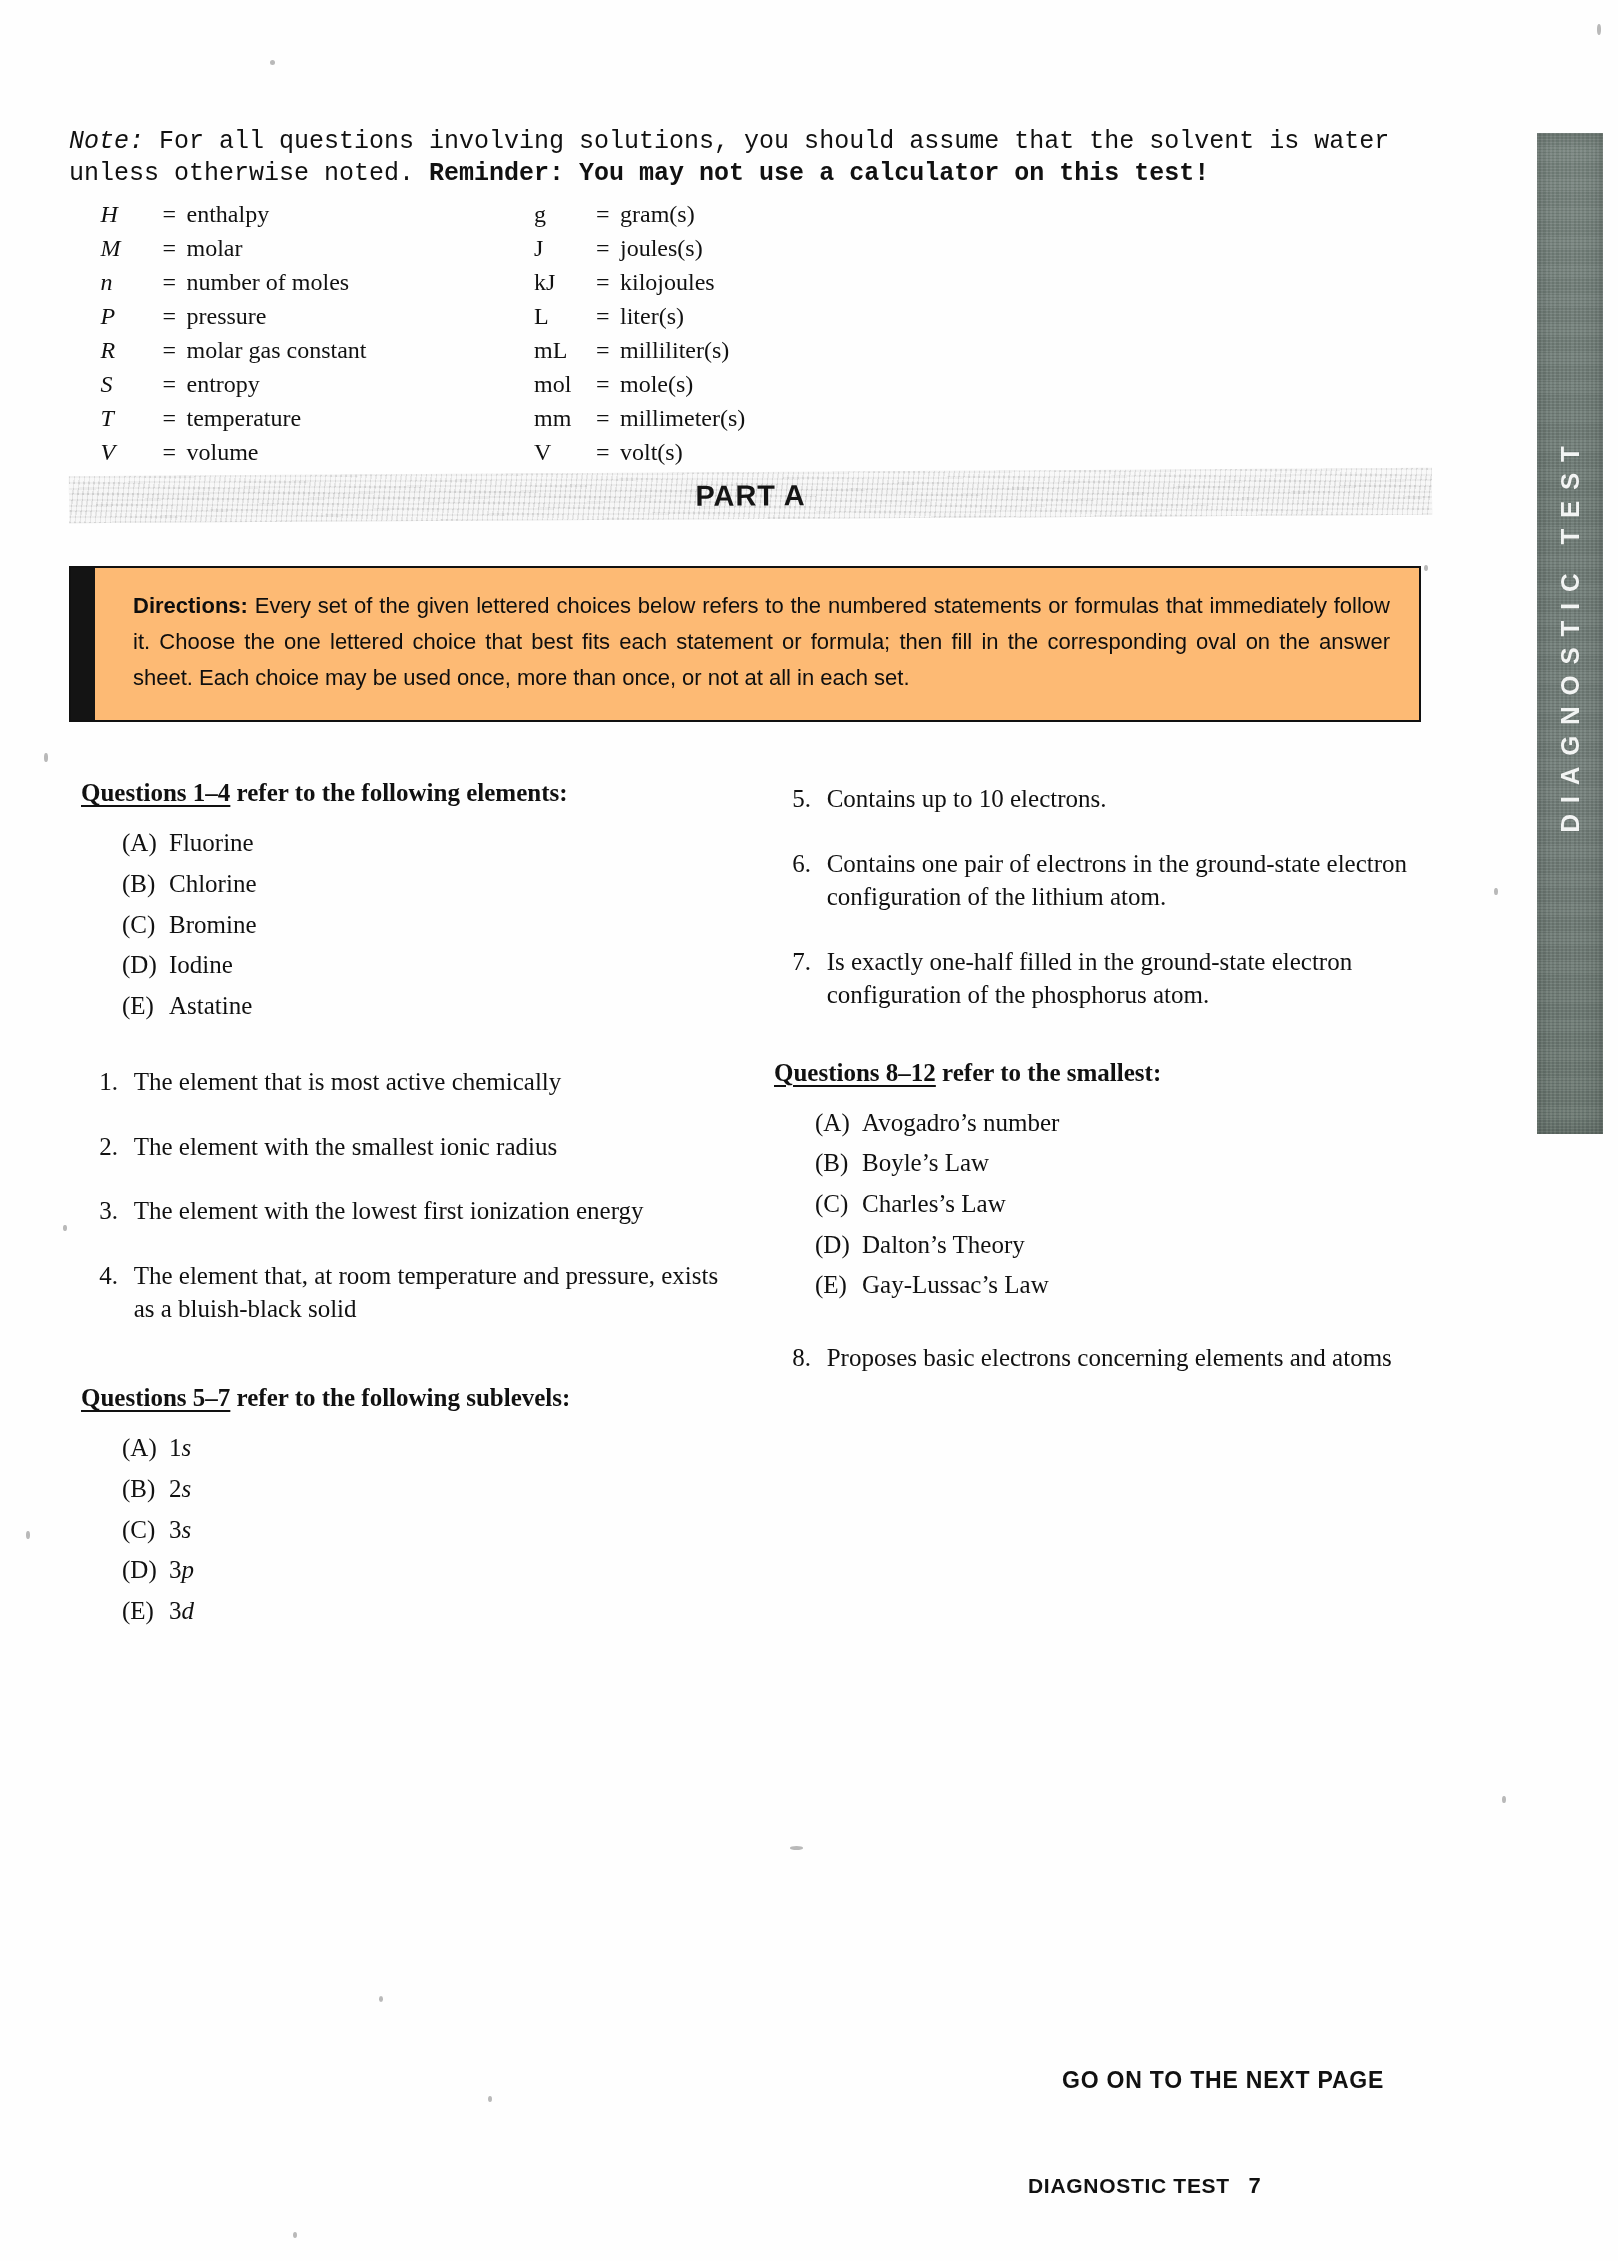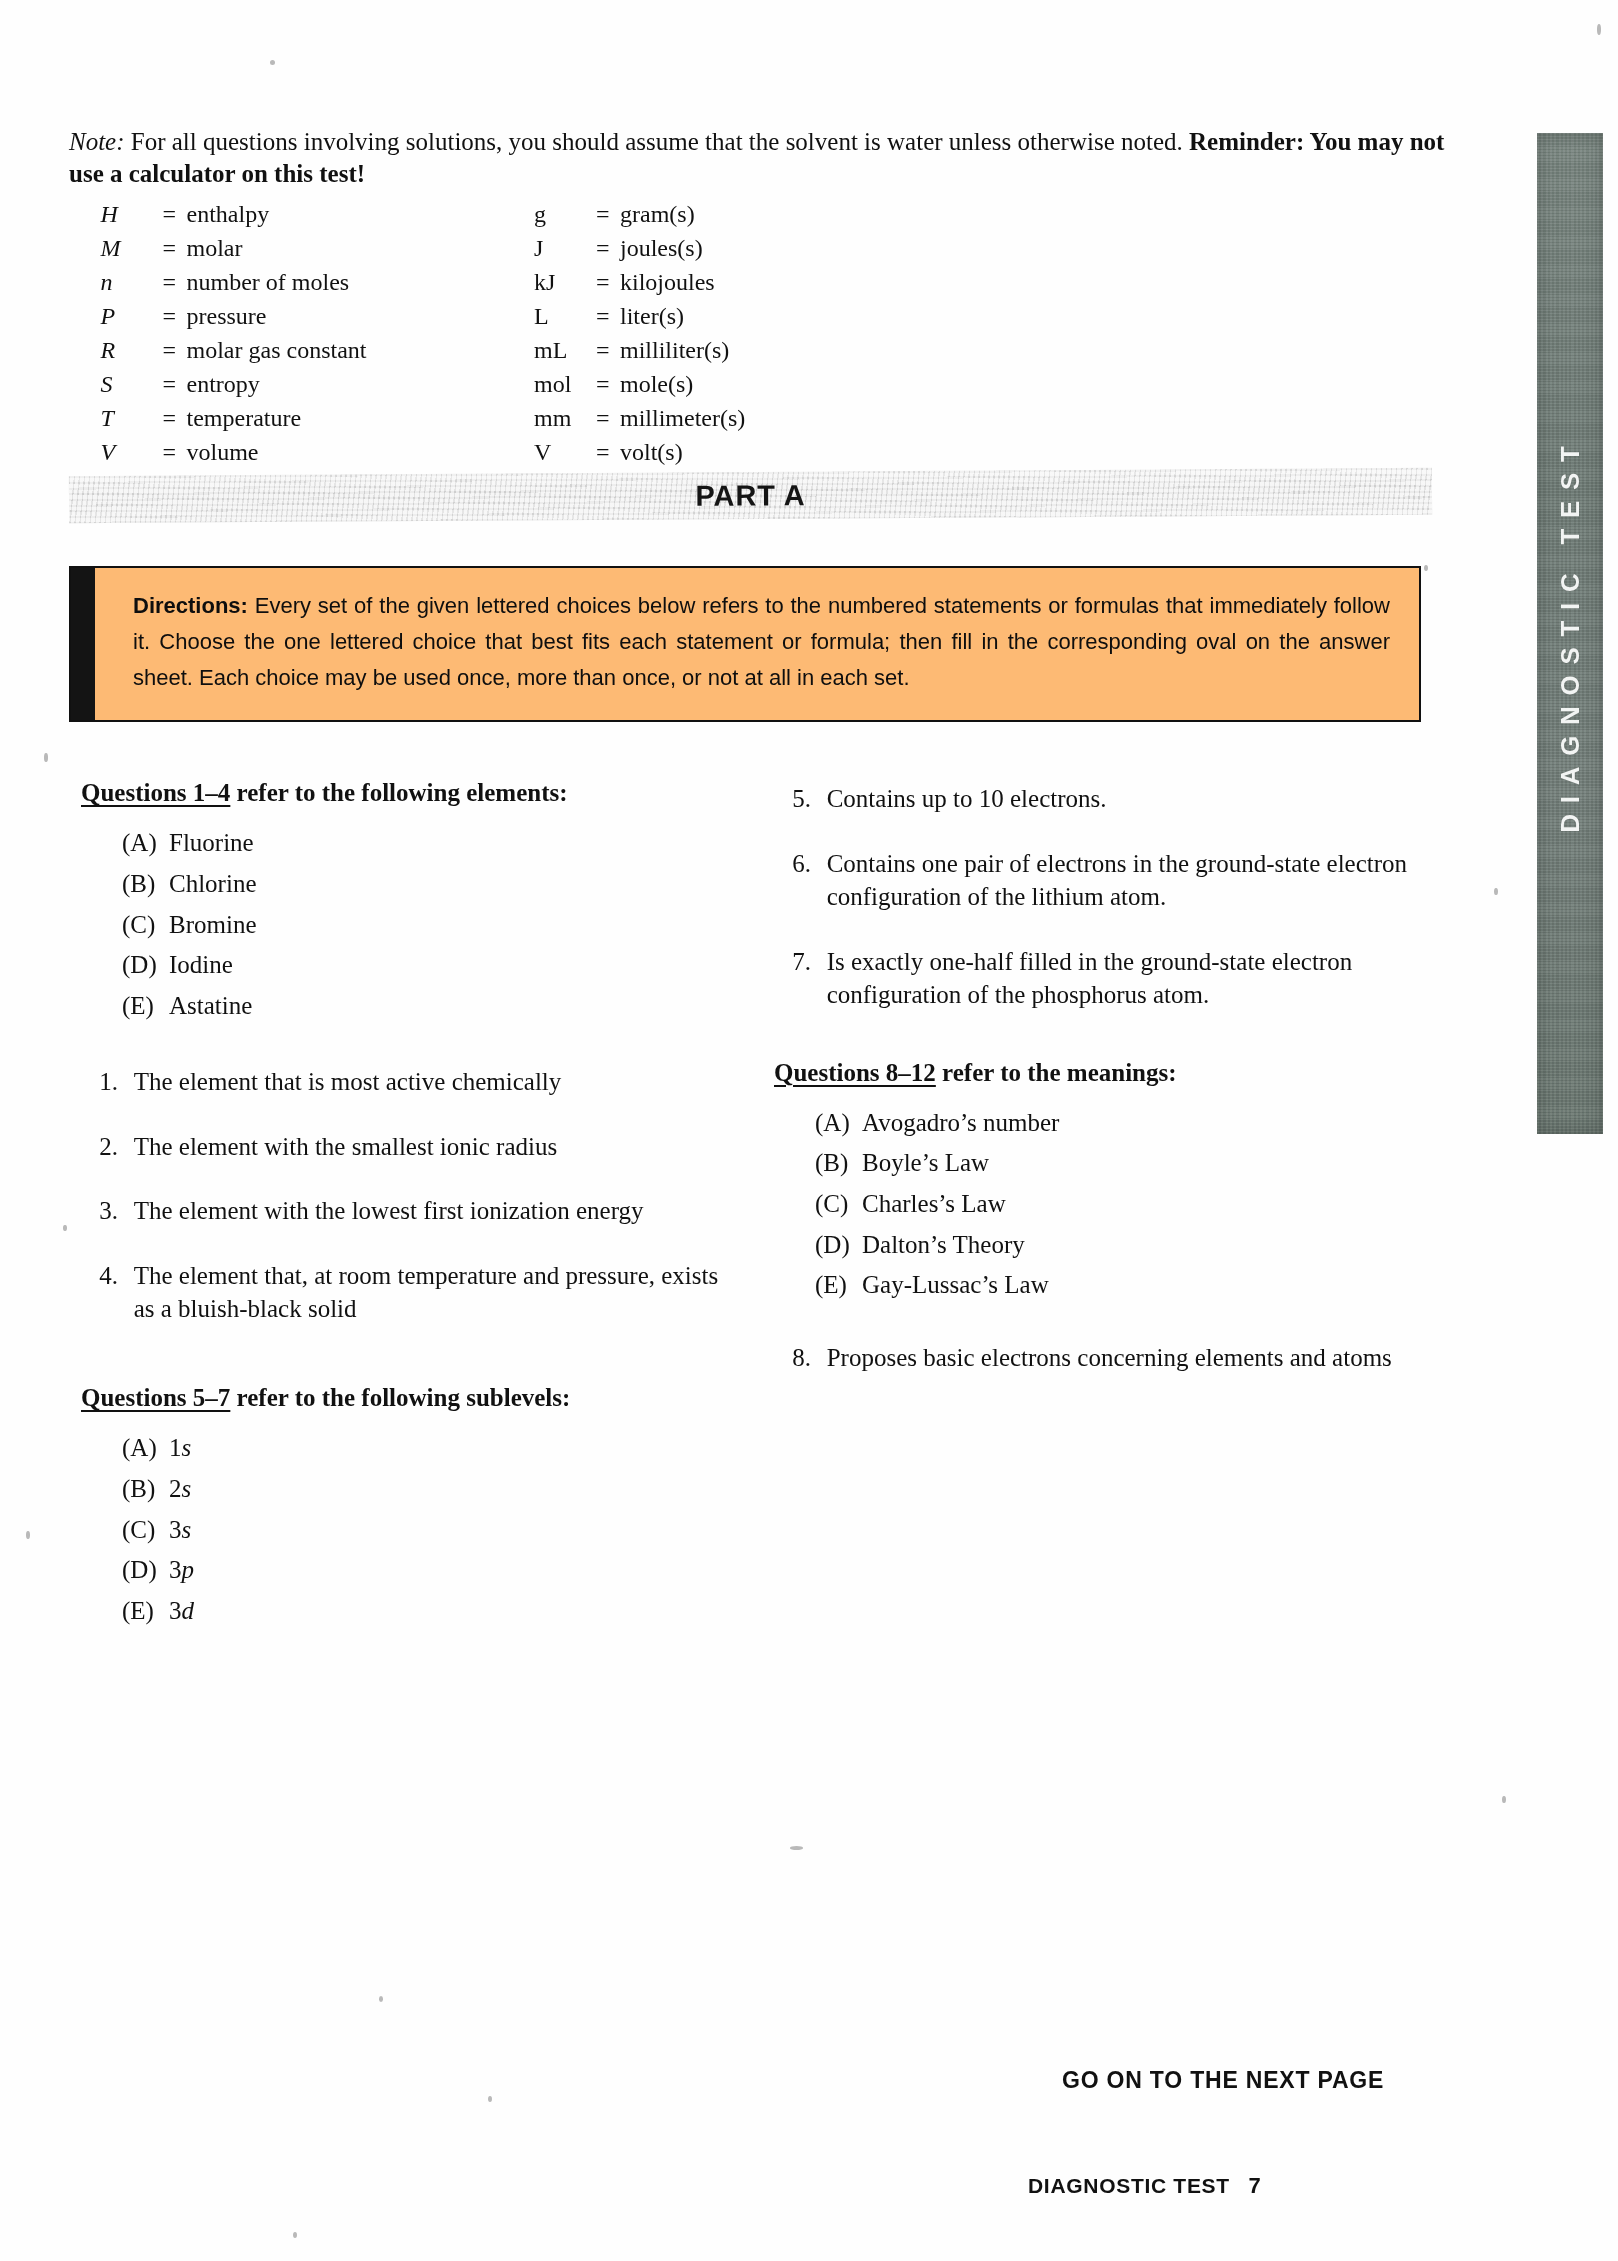--- a/index.html
+++ b/index.html
@@ -69,20 +69,21 @@
     letter-spacing: 0.4px;
     margin: 0 0 24px 0;
     color: #111;
   }
 
   p.note {
     font-size: 25px;
     line-height: 1.28;
     margin: 0 0 7.2px 0;
     text-align: left;
+    font-family: Liberation Mono, monospace;
   }
   p.note i { font-style: italic; }
   p.note b { font-weight: 700; }
 
   p.symbols-intro {
     font-size: 25px;
     line-height: 1.28;
     margin: 0 0 20px 0;
     text-indent: 31.5px;
   }
@@ -452,21 +453,21 @@
             <li>
               <span class="q-num">6.</span>
               <span class="q-text">Contains one pair of electrons in the ground-state electron configuration of the lithium atom.</span>
             </li>
             <li>
               <span class="q-num">7.</span>
               <span class="q-text">Is exactly one-half filled in the ground-state electron configuration of the phosphorus atom.</span>
             </li>
           </ol>
           <div class="gap-sm"></div>
-          <div class="q-header"><u>Questions 8–12</u><span> refer to the meanings:</span></div>
+          <div class="q-header"><u>Questions 8–12</u><span> refer to the smallest:</span></div>
           <ol class="choices">
             <li>
               <span class="choice-letter">(A)</span>
               <span class="choice-text">Avogadro’s number</span>
             </li>
             <li>
               <span class="choice-letter">(B)</span>
               <span class="choice-text">Boyle’s Law</span>
             </li>
             <li>

